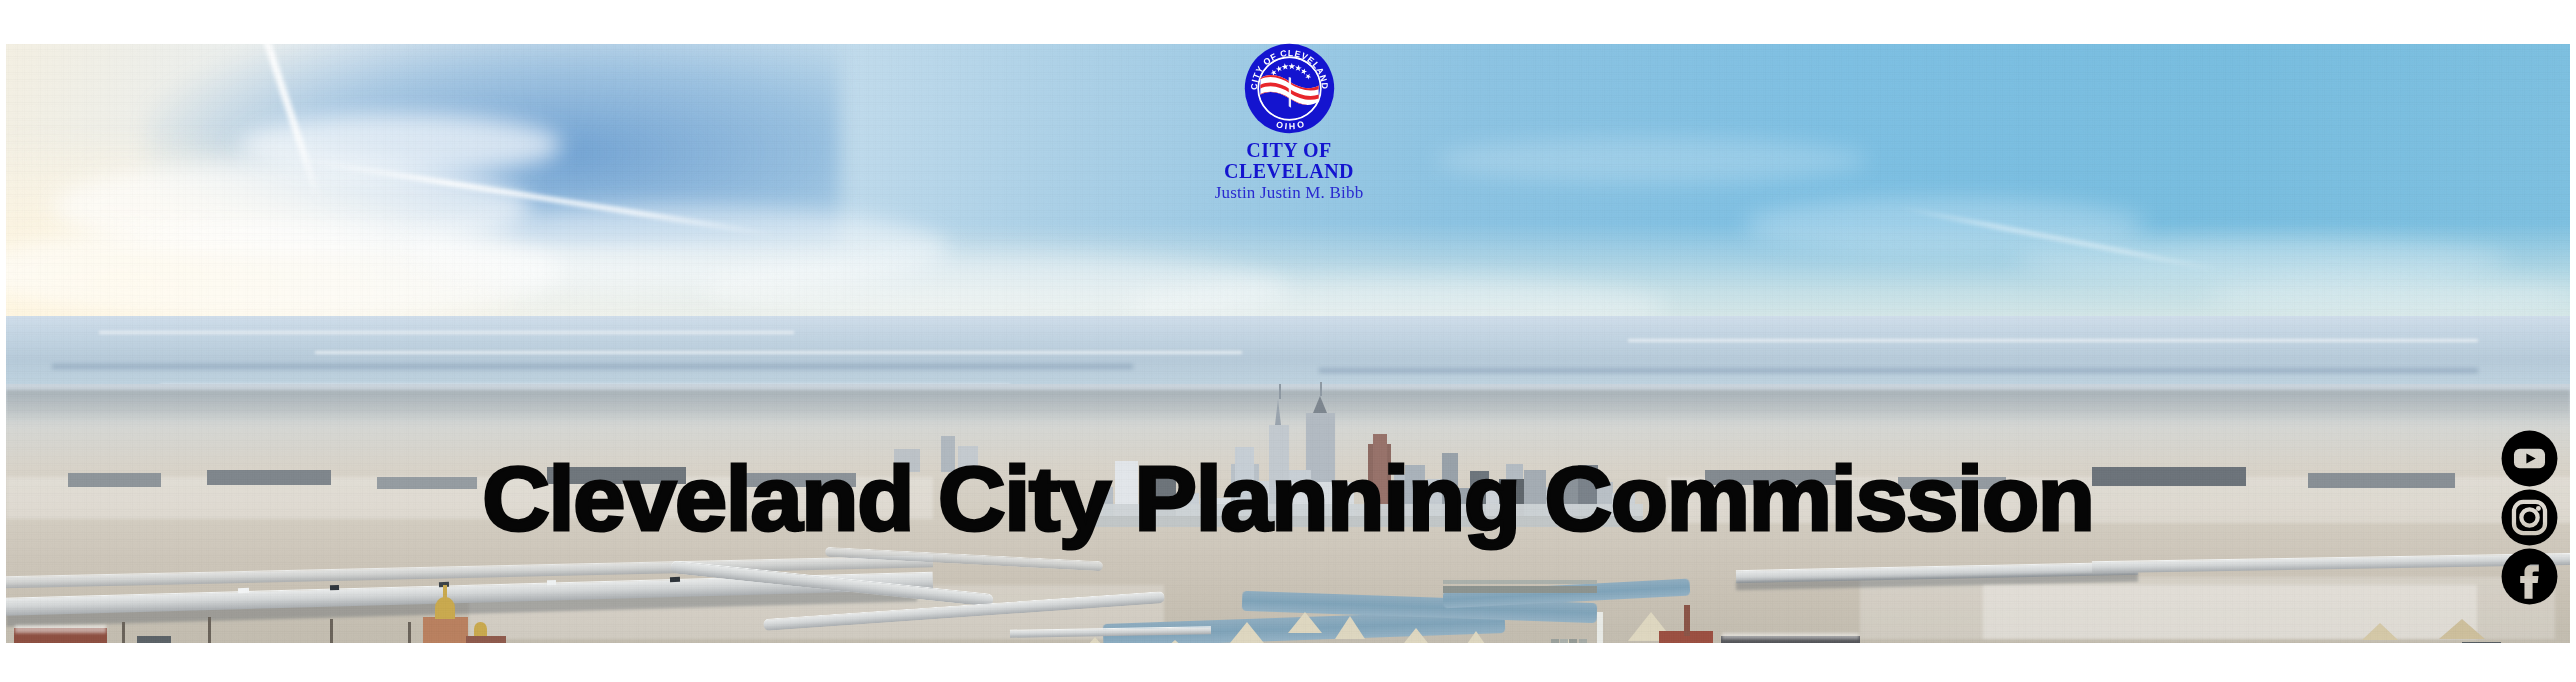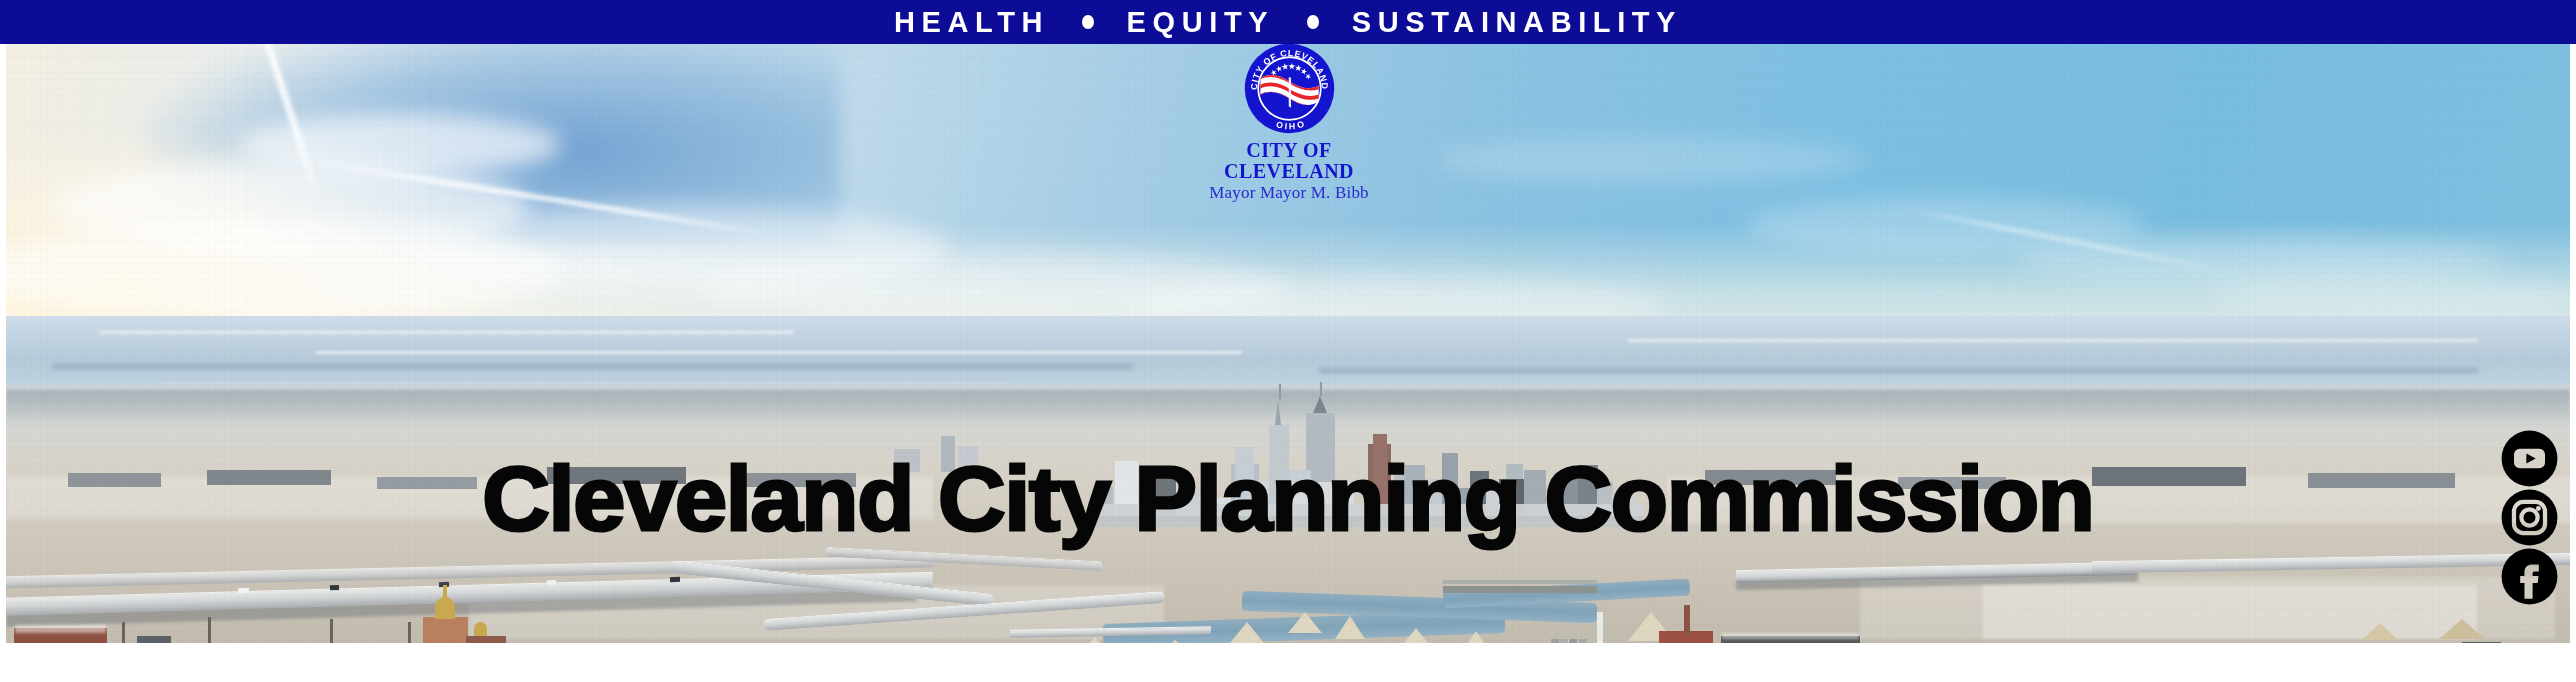--- a/index.html
+++ b/index.html
@@ -523,29 +523,20 @@
     <div class="pile" style="left:2433px; top:575px; border-left-width:23px; border-right-width:23px; border-bottom-width:20px; border-bottom-color:#cdbf9c;"></div>
     <div class="pile" style="left:2356px; top:579px; border-left-width:18.5px; border-right-width:18.5px; border-bottom-width:17px; border-bottom-color:#d4c8a7;"></div>
 
     <div class="noise"></div>
   </div>
 
   <div class="left-white"></div>
   <div class="right-white"></div>
   <div class="bottom-white"></div>
 
-  <div class="tagline-bar">
-    <div class="tagline-inner">
-      <span class="tagline-word">HEALTH</span>
-      <span class="tagline-dot"></span>
-      <span class="tagline-word">EQUITY</span>
-      <span class="tagline-dot"></span>
-      <span class="tagline-word">SUSTAINABILITY</span>
-    </div>
-  </div>
 
   <div class="logo-lockup">
     <div class="seal">
       <svg width="91" height="91" viewBox="0 0 118 118" aria-hidden="true">
         <defs>
           <path id="arcTop" d="M 17,59 A 42,42 0 0 1 101,59"></path>
           <path id="arcBot" d="M 104,59 A 45,45 0 0 1 14,59"></path>
         </defs>
 
         <circle cx="59" cy="59" r="58" fill="#1414cf"></circle>
@@ -581,21 +572,21 @@
             <path d="M18,56 C32,47 48,52 60,60 C72,68 88,72 102,65 L102,70 C88,77 72,73 60,65 C48,57 32,52 18,61 Z" fill="#e8252b"></path>
             <path d="M18,68 C32,59 48,64 60,72 C72,80 88,84 102,77 L102,82 C88,89 72,85 60,77 C48,69 32,64 18,73 Z" fill="#e8252b"></path>
             <path d="M18,80 C32,71 48,76 60,84 C72,92 88,96 102,89 L102,94 C88,101 72,97 60,89 C48,81 32,76 18,85 Z" fill="#e8252b"></path>
           </g>
 
           <path d="M58,44 L61,45 L61,84 L58,82 Z" fill="#ffffff" opacity="0.9"></path>
         </g>
       </svg>
     </div>
     <div class="logo-city">CITY OF CLEVELAND</div>
-    <div class="logo-mayor">Mayor Mayor M. Bibb</div>
+    <div class="logo-mayor">Justin Justin M. Bibb</div>
   </div>
 
   <div class="headline">Cleveland City Planning Commission</div>
 
   <div class="social-rail">
 
     <a class="social-btn">
       <svg width="59" height="59" viewBox="0 0 76 76">
         <defs>
           <mask id="ytMask">

